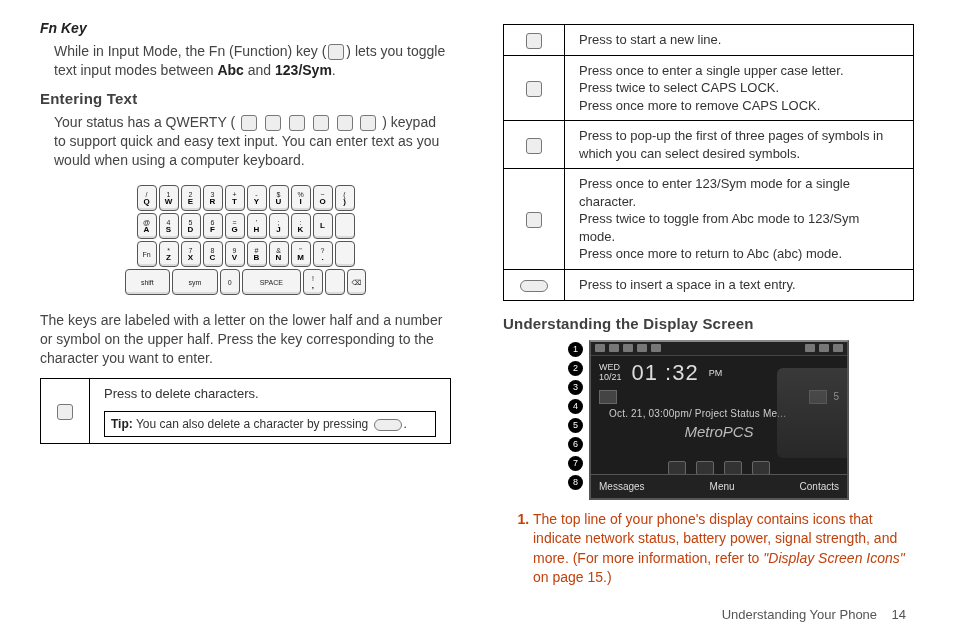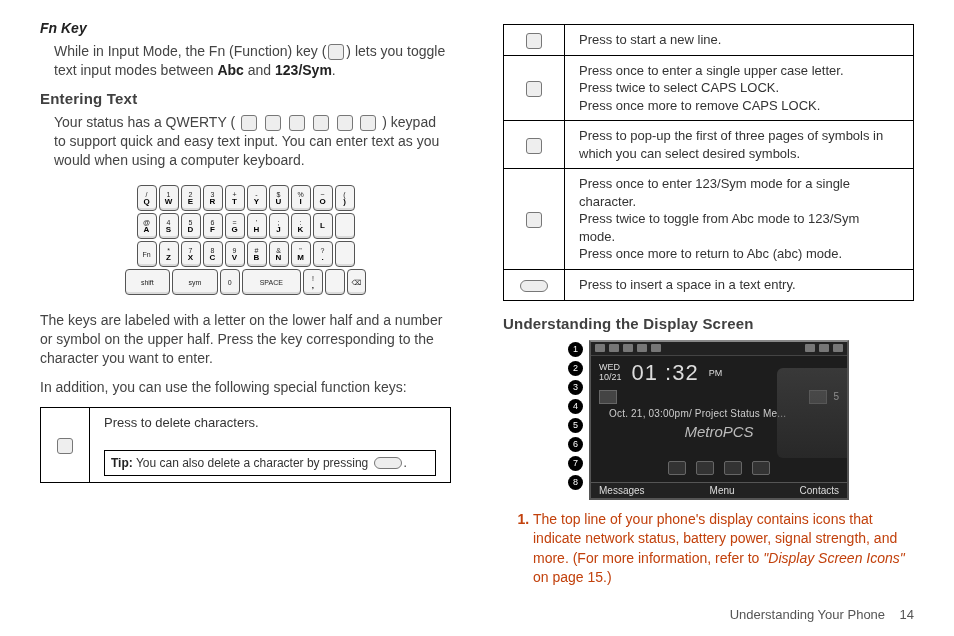--- a/index.html
+++ b/index.html
@@ -60,21 +60,21 @@
     border: 1px solid #000;
     padding: 6px 14px;
     vertical-align: middle;
     line-height: 1.35;
     color:#333;
   }
   table.func td.iconcell { width: 44px; text-align: center; }
   .tipbox {
     border: 1px solid #000;
     padding: 4px 6px;
-    margin-top: 18px;
+    margin-top: 8px;
     font-size: 12px;
   }
 
   
   .screen-wrap { display:flex; justify-content:center; margin:8px 0 10px 0;}
   .callouts { display:flex; flex-direction:column; gap:4px; margin-right:6px; padding-top:2px;}
   .dot { width:15px; height:15px; border-radius:50%; background:#000; color:#fff; font-size:9px; display:flex; align-items:center; justify-content:center;}
   .screen {
     width:260px; height:160px; background:#1d1d1d; color:#ddd;
     border:2px solid #555; border-top-color:#888;
@@ -82,31 +82,31 @@
     font-size:10px;
   }
   .sbar { height:14px; background:#222; display:flex; align-items:center; gap:4px; padding:0 4px; border-bottom:1px solid #444;}
   .sicon { width:10px; height:8px; background:#777; border-radius:1px;}
   .clockrow { display:flex; align-items:center; gap:10px; padding:4px 8px; }
   .clock-time { font-size:22px; font-weight:300; letter-spacing:1px;}
   .wgrow { display:flex; align-items:center; gap:6px; padding:0 8px 2px 8px; }
   .wg { width:18px; height:14px; background:#444; border:1px solid #666;}
   .evrow { padding:2px 18px; font-size:10px; color:#ccc; letter-spacing:.2px;}
   .logo { text-align:center; padding:2px 0; font-size:15px; font-style:italic; color:#bbb;}
-  .softrow { position:absolute; bottom:0; left:0; right:0; height:16px; background:#222; display:flex; justify-content:space-between; align-items:center; padding:0 8px; border-top:1px solid #555;}
+  .softrow { position:absolute; bottom:0; left:0; right:0; height:24px; background:#222; display:flex; justify-content:space-between; align-items:center; padding:0 8px; border-top:1px solid #555;}
   .iconbar { position:absolute; bottom:20px; left:0; right:0; height:20px; display:flex; justify-content:center; gap:10px; align-items:center;}
   .menuic { width:18px; height:14px; background:#333; border:1px solid #666; border-radius:2px;}
   .facebg { position:absolute; right:0; top:26px; width:70px; height:90px; background:linear-gradient(#555,#333); border-radius:6px 0 0 6px; opacity:.5;}
 
   ol.numlist { margin: 8px 0 0 16px; padding-left:14px; }
   ol.numlist li { line-height:1.4; color:#c2410c; }
   ol.numlist li::marker { font-weight:700; }
 
   .footer {
-    position:absolute; bottom:14px; right:40px;
+    position:absolute; bottom:14px; right:48px;
     font-size:13px; color:#555;
   }
 </style>
 </head>
 <body>
 
 <div class="columns">
 
   <div class="col">
     <div class="h-fn">Fn Key</div>
@@ -282,21 +282,20 @@
             <div class="bot"></div>
           </div>
           <div class="key">
             <div class="top">⌫</div>
             <div class="bot"></div>
           </div>
         </div>
     </div>
 
     <p class="para2">The keys are labeled with a letter on the lower half and a number or symbol on the upper half. Press the key corresponding to the character you want to enter.</p>
-    <p class="para2">In addition, you can use the following special function keys:</p>
 
     <table class="func">
       <tbody>
           <tr>
         <td class="iconcell" rowspan="1"><span class="icon-slot"></span></td>
         <td>
           <div>Press to delete characters.</div>
           <div class="tipbox">
             <span class="bold">Tip:</span><span> You can also delete a character by pressing </span><span class="icon-wide"></span>.
           </div>

